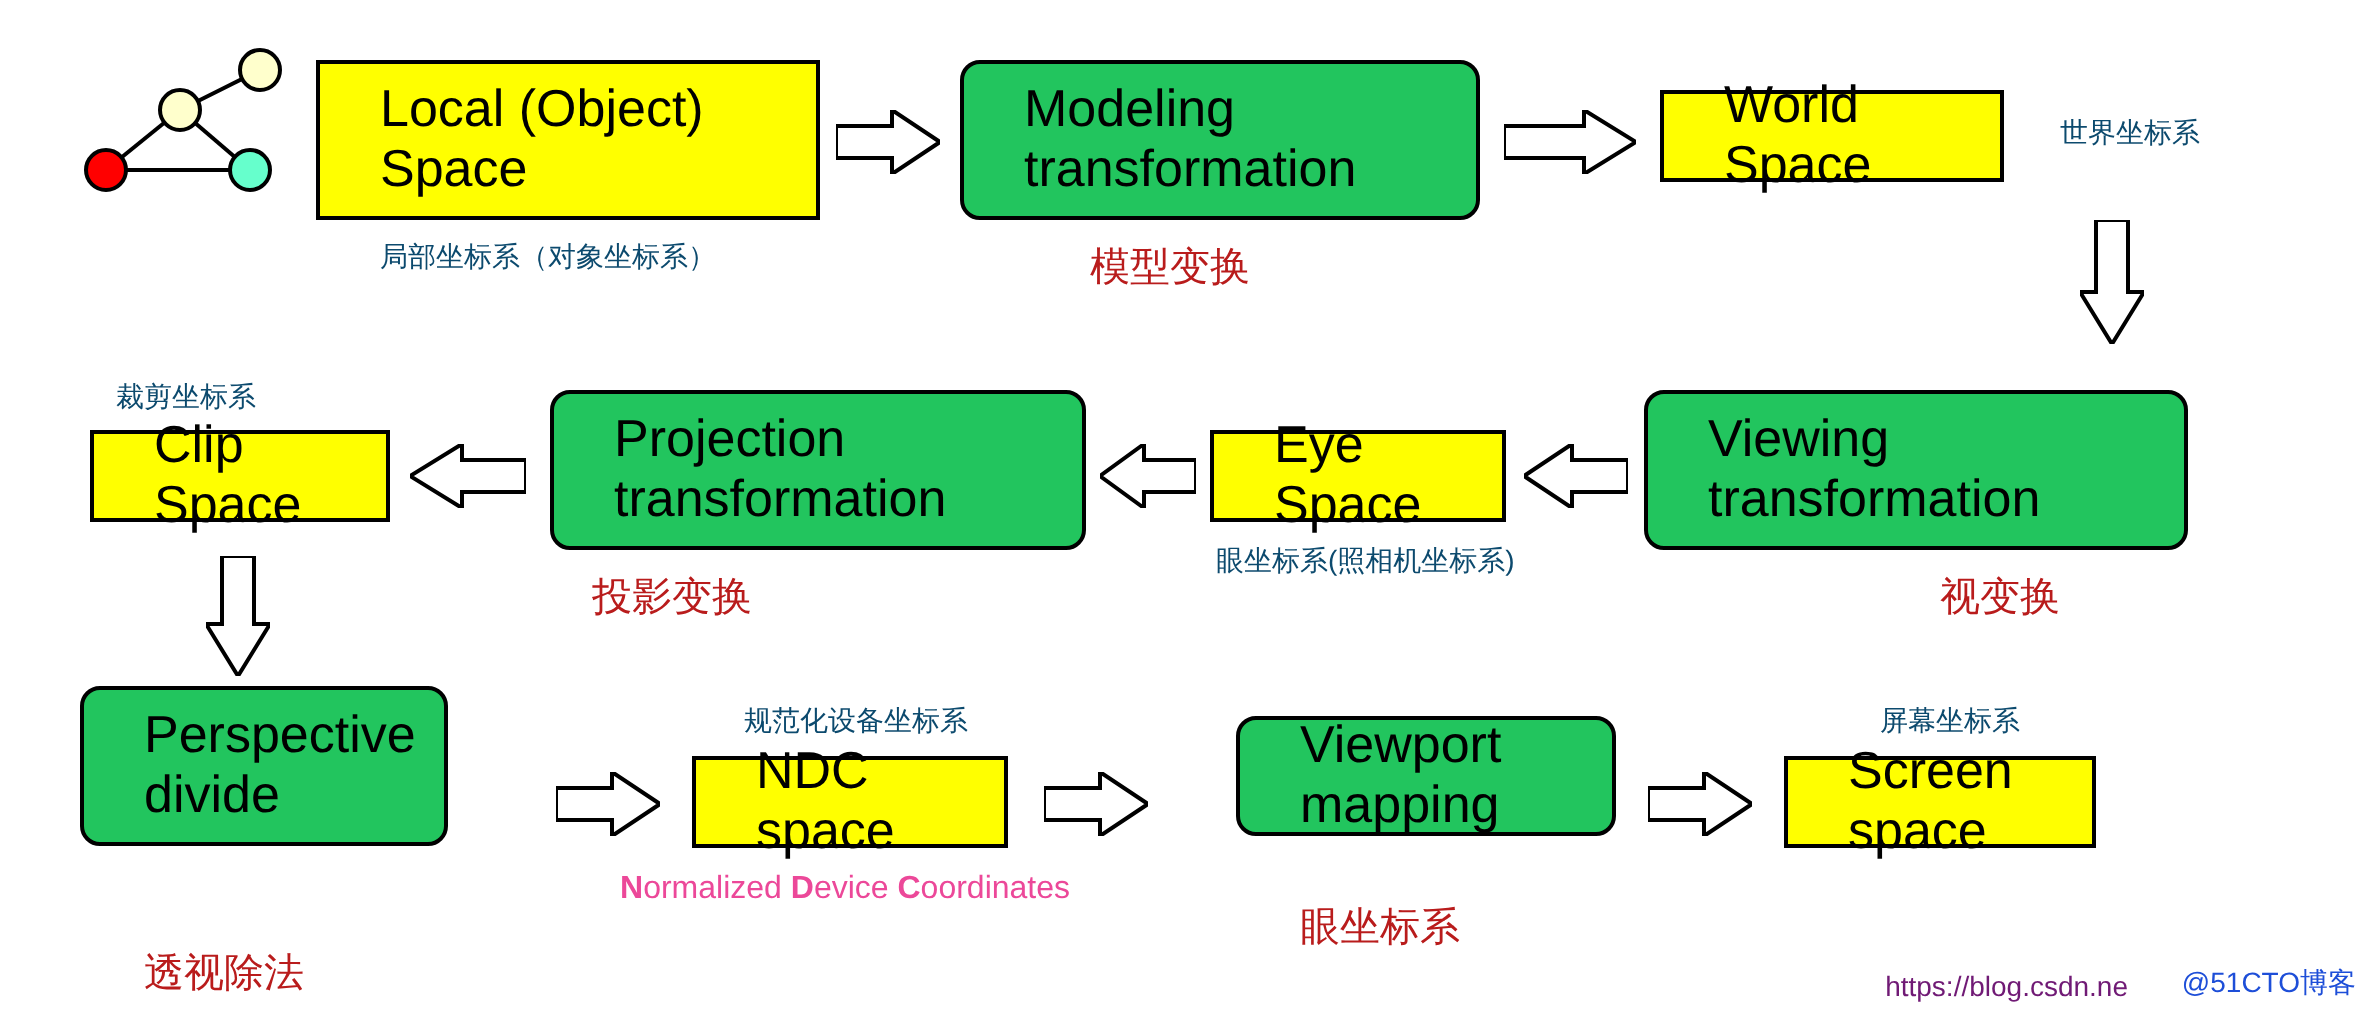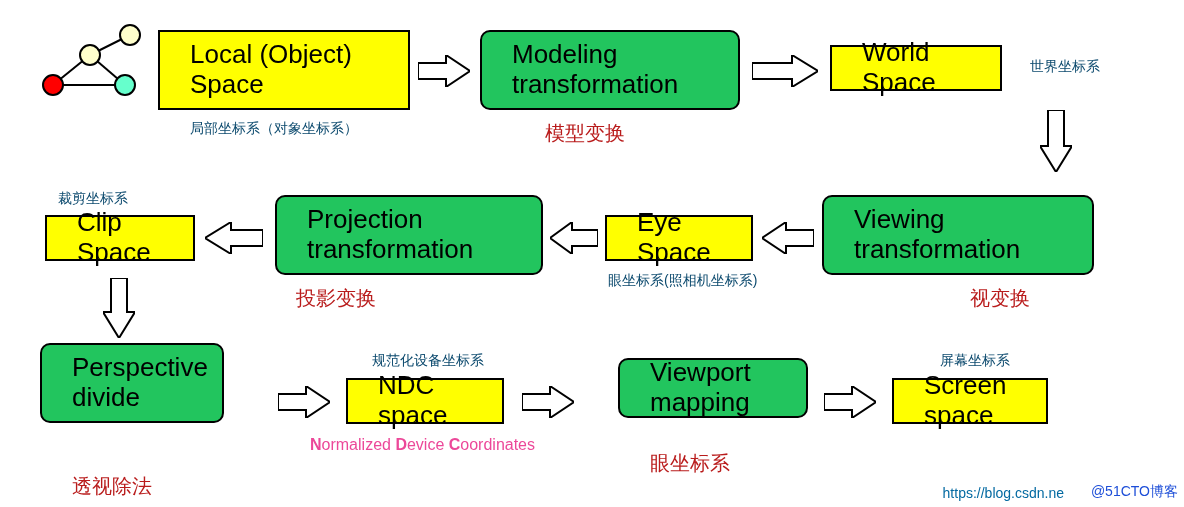--- a/index.html
+++ b/index.html
@@ -4,21 +4,21 @@
 <style>
   html,body{margin:0;padding:0;width:1184px;height:507px;background:#fff;font-family:Arial,Helvetica,sans-serif;position:relative}
   .box{position:absolute;border:2px solid #000;display:flex;align-items:center;padding-left:30px;font-size:26px;line-height:1.15;box-sizing:border-box}
   .yellow{background:#ffff00}
   .grey{background:#22c55e;border-radius:10px}
   .cap-blue{position:absolute;color:#0c4a6e;font-size:14px;font-family:"Microsoft YaHei",Arial,sans-serif}
   .cap-green{position:absolute;color:#b91c1c;font-size:20px;font-family:Liberation Mono, monospace}
   .ndc{position:absolute;font-size:16px;color:#ec4899}
   .ndc b{font-weight:bold}
   .watermark{position:absolute;right:6px;bottom:6px;color:#1d4ed8;font-size:14px}
-  .watermark2{position:absolute;right:120px;bottom:6px;color:#0369a1;font-size:14px}
+  .watermark2{position:absolute;right:120px;bottom:6px;color:#701a75;font-size:14px}
   
   .arr{position:absolute}
   .arr svg{display:block}
   
   .graph{position:absolute;left:35px;top:20px;width:110px;height:90px}
   .graph svg{overflow:visible}
 </style>
 </head>
 <body>
 

